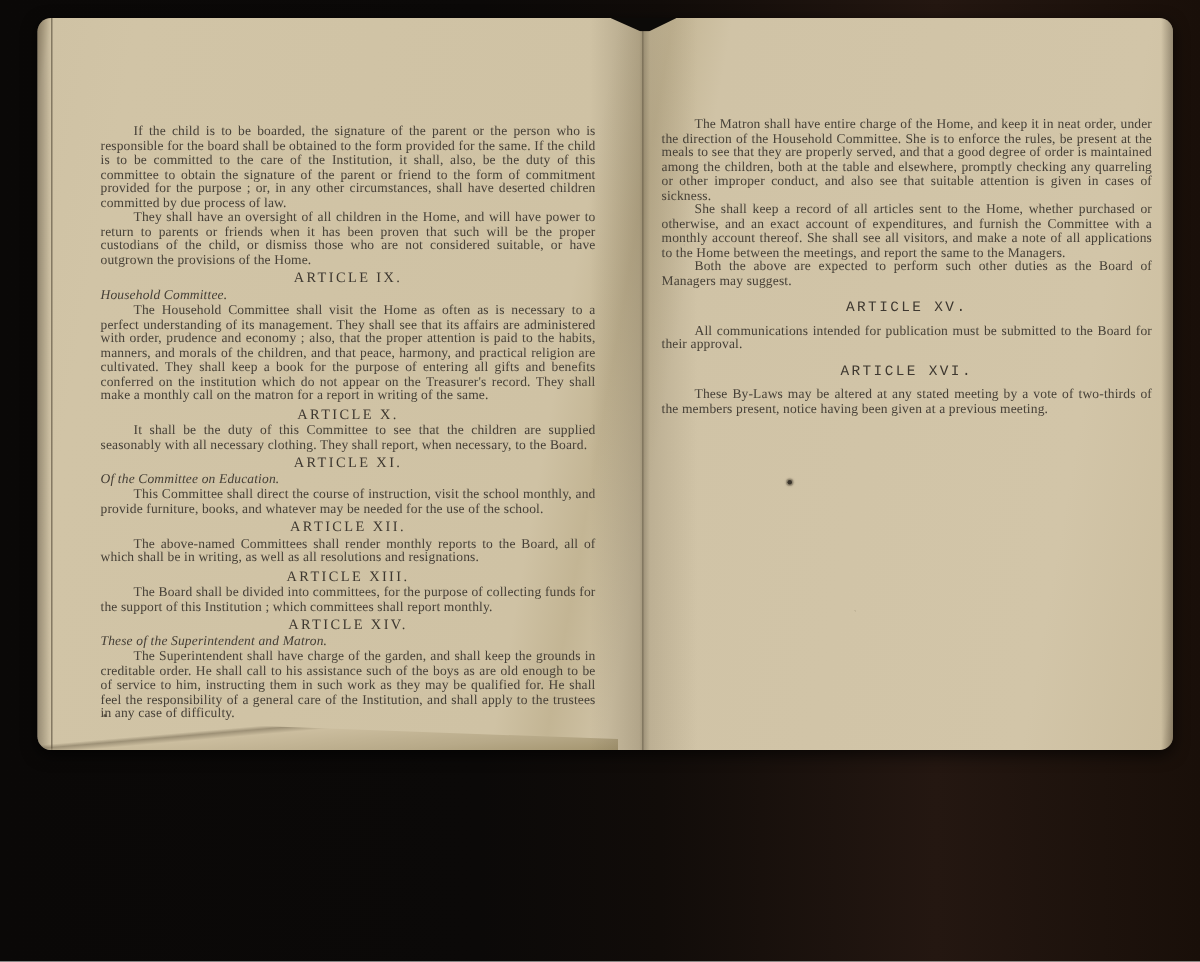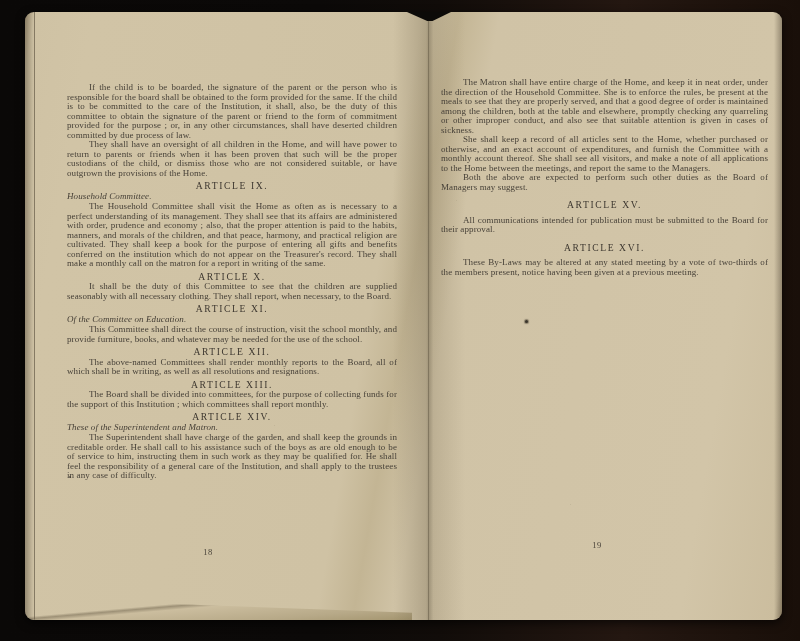--- a/index.html
+++ b/index.html
@@ -2,21 +2,21 @@
 <html><head>
 <meta charset="utf-8">
 <style>
   html, body { margin: 0; padding: 0; }
   body {
     width: 800px; height: 641px; overflow: hidden; position: relative;
     background: linear-gradient(90deg, #0a0807 0%, #0b0908 40%, #110c09 55%, #241711 78%, #190f09 100%);
     font-family: "Liberation Serif", "DejaVu Serif", serif;
   }
   .book {
-    position: absolute; left: 25px; top: 12px; width: 757px; height: 608px;
+    position: absolute; left: 25px; top: 12px; width: 757px; height: 488px;
     background: linear-gradient(100deg, #bdae8e 0%, #cfc2a4 1.2%, #d1c4a6 8%, #cfc2a4 46%, #c3b594 50.3%, #d0c3a6 55%, #d2c5a8 88%, #cbbd9e 99%, #b4a586 100%);
     border-radius: 9px;
     box-shadow: 0 3px 10px rgba(0,0,0,0.65);
     overflow: hidden;
   }
   
   .grain {
     position: absolute; inset: 0; pointer-events: none; opacity: .5;
     background:
       radial-gradient(1px 1px at 12% 22%, rgba(90,80,60,.25) 0 50%, transparent 51%),
@@ -56,21 +56,21 @@
     position: absolute; color: #474138; text-align: justify;
     font-size: 9px; line-height: 9.5px; letter-spacing: .1px;
   }
   .page-text.left  { left: 42px;  top: 71px; width: 330px; }
   .page-text.right { left: 416px; top: 66px; width: 327px; }
   .block-p { margin: 0; text-indent: 22px; }
   .block-h {
     text-align: center; letter-spacing: 1.6px; color: #3e3830;
     font-size: 9.6px; margin: 3px 0 1px;
   }
-  .right .block-h { margin: 8px 0 6px; }
+  .right .block-h { margin: 8px 0 6px; font-family: Liberation Mono, monospace; }
   .block-sub { font-style: italic; margin: 0 0 1px; color: #44form3e35; color: #443e35; }
   .page-number {
     position: absolute; width: 30px; text-align: center;
     font-size: 8.5px; color: #4a443a; letter-spacing: .5px;
   }
   .page-number.left  { left: 168px; top: 535px; }
   .page-number.right { left: 557px; top: 528px; }
   .speck { position: absolute; border-radius: 50%; background: #3a342b; pointer-events: none; }
   .speck.s1 { left: 500px; top: 308px; width: 3px; height: 3px; box-shadow: 0 0 1px 1px rgba(70,62,48,.5); }
   .speck.s2 { left: 44px;  top: 464px; width: 2px; height: 2px; opacity: .7; }

